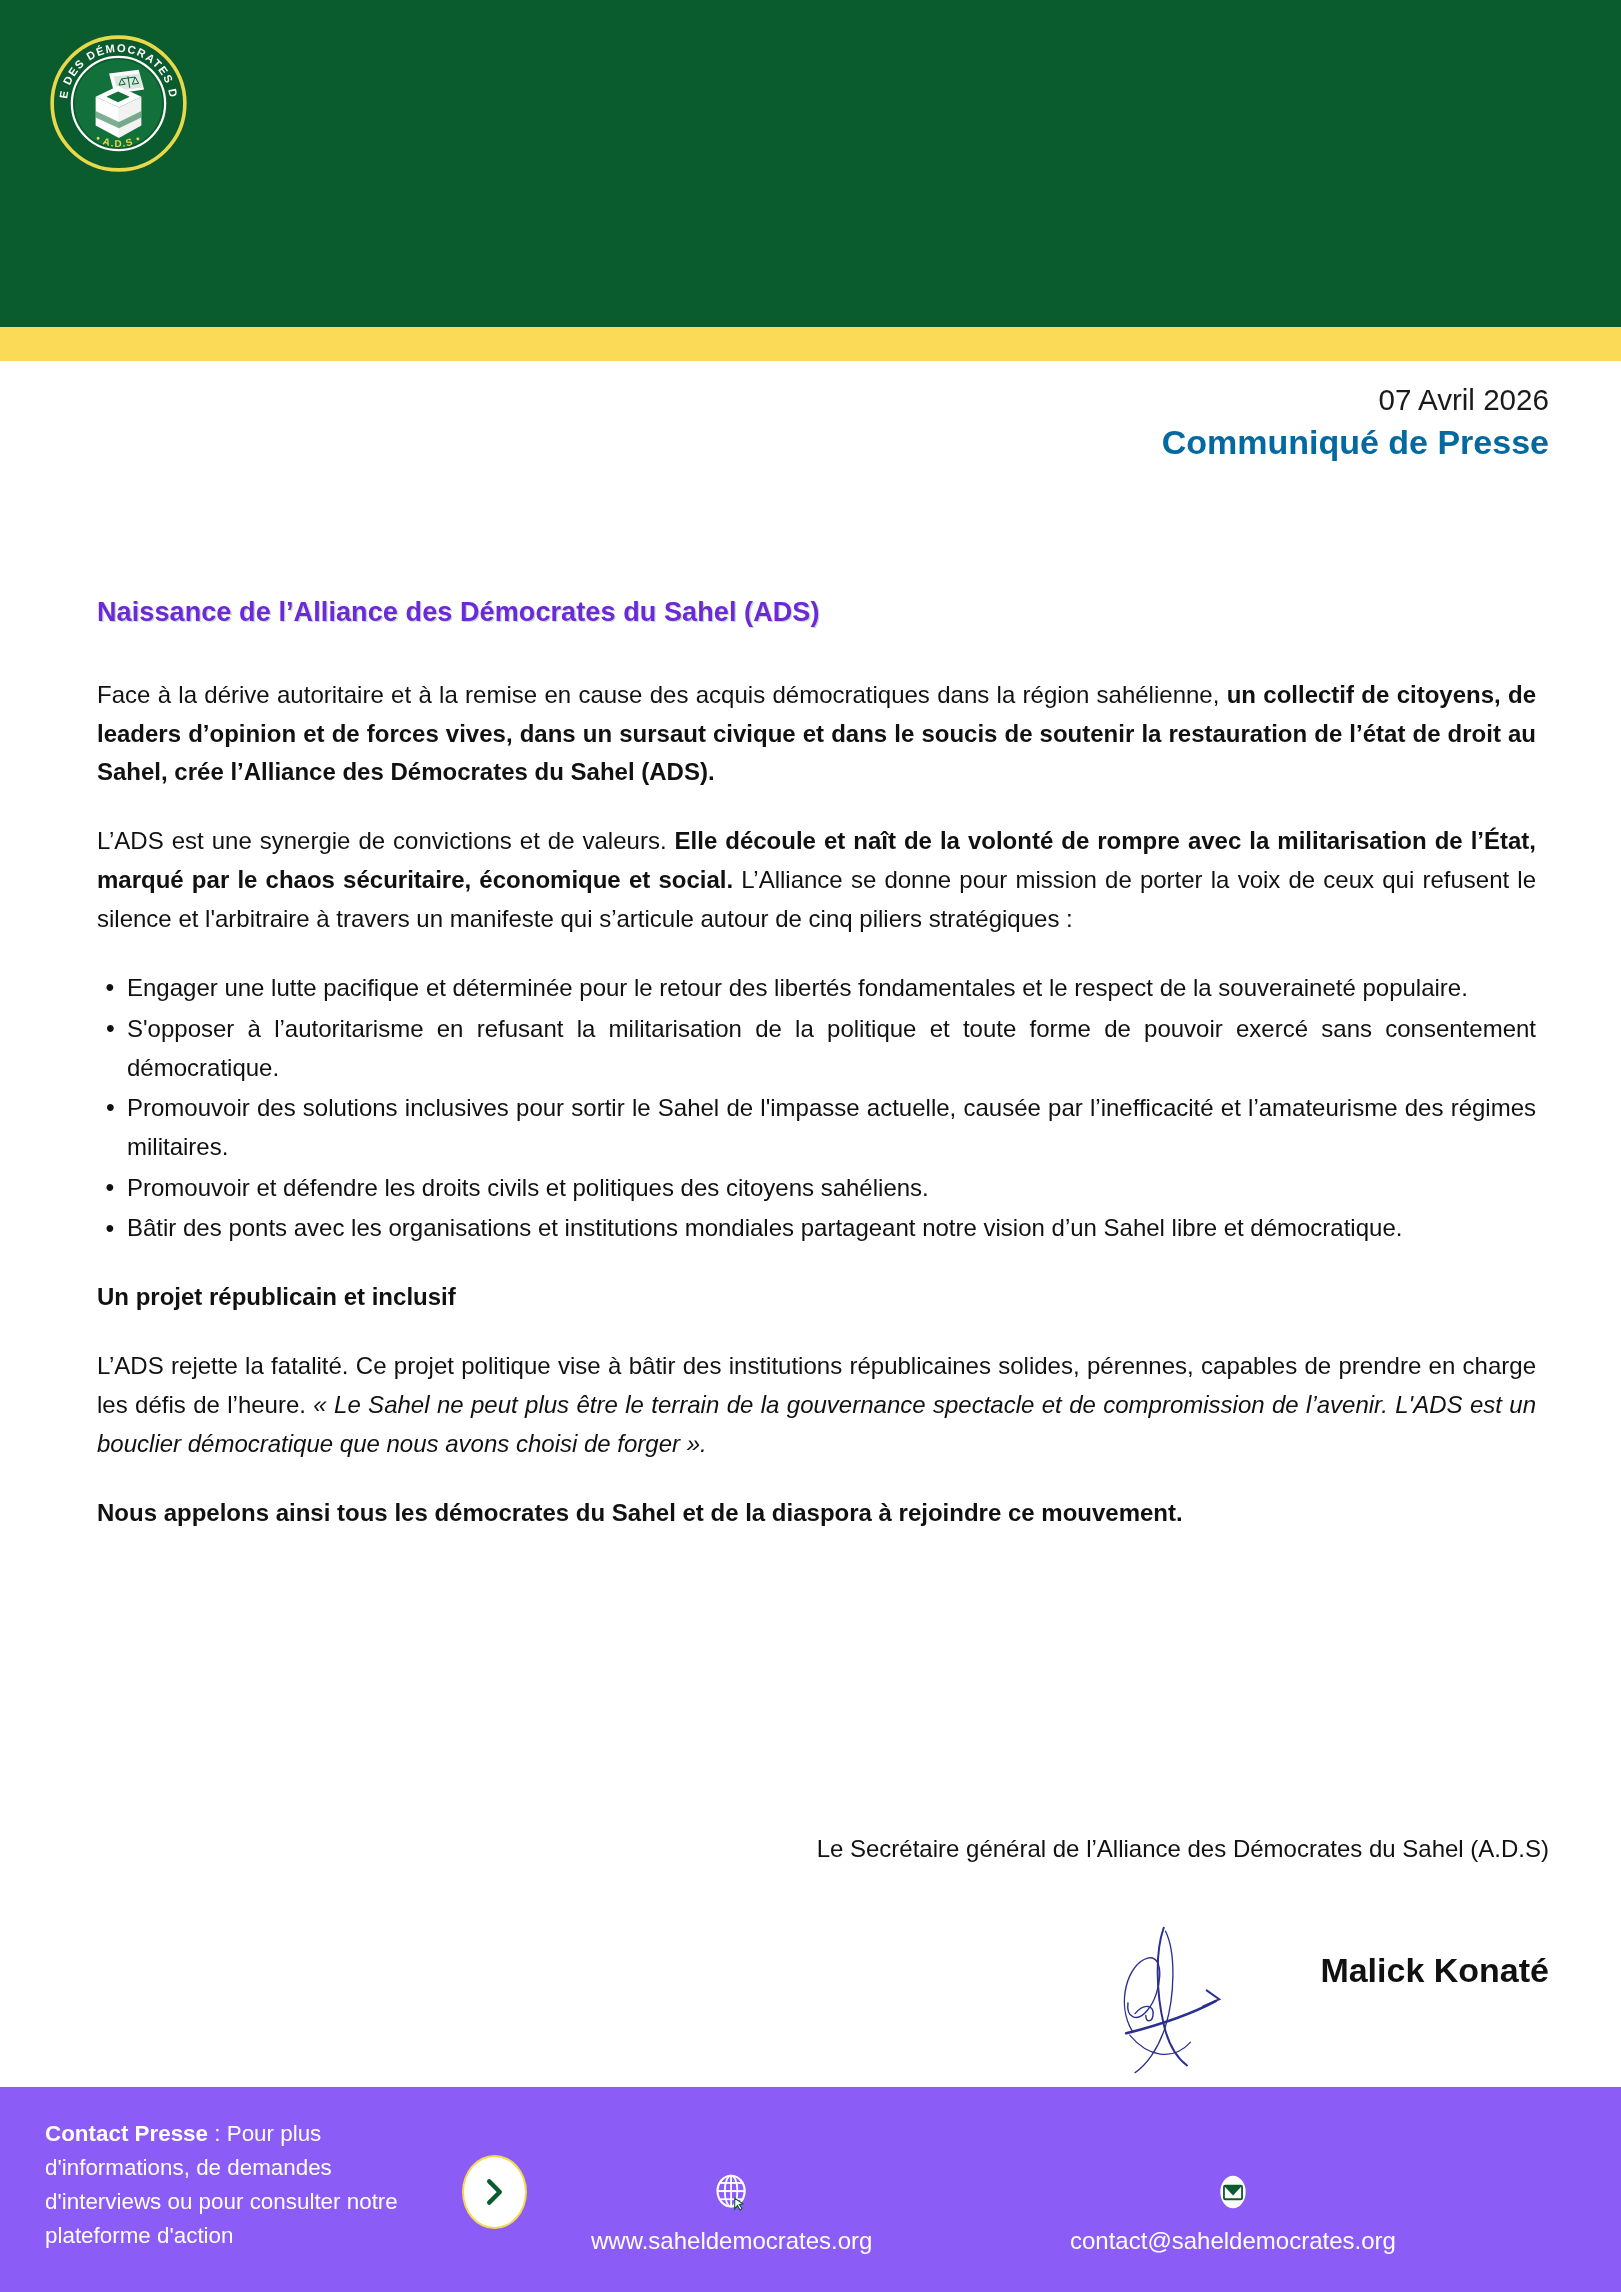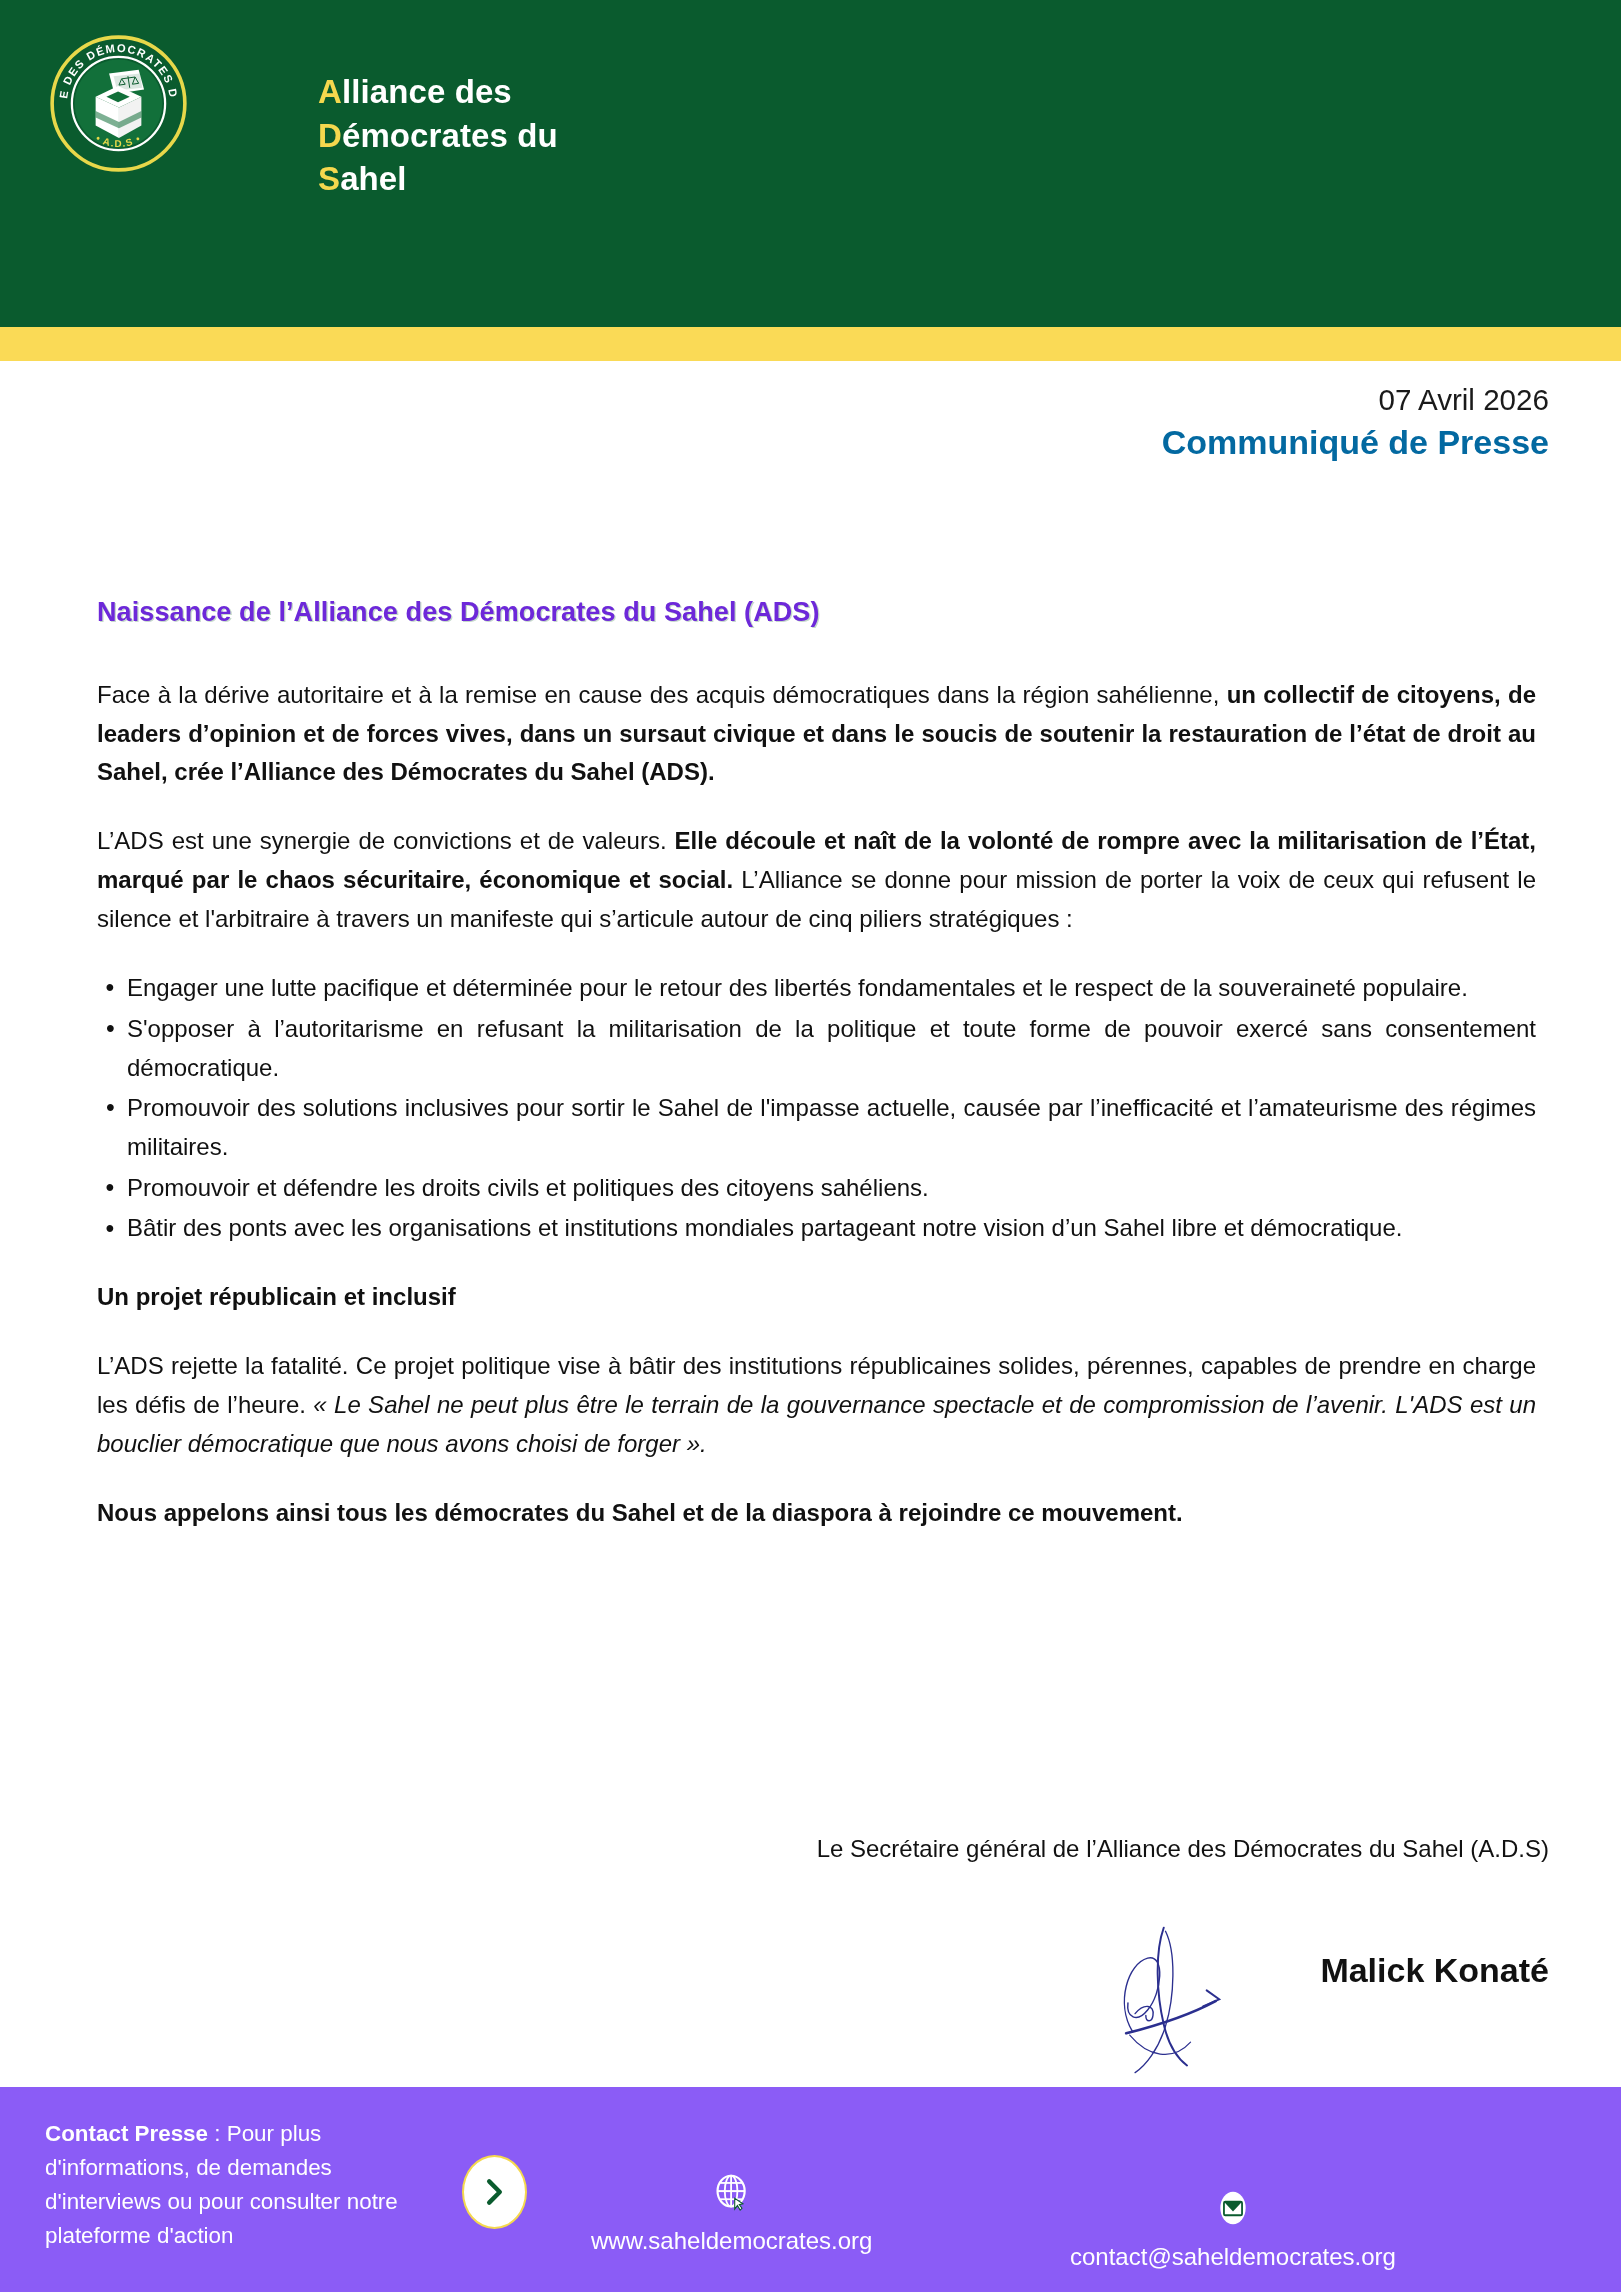--- a/index.html
+++ b/index.html
@@ -223,21 +223,21 @@
     position: absolute;
     display: flex;
     align-items: center;
     gap: 16px;
     color: #ffffff;
     font-size: 24px;
     white-space: nowrap;
     flex-direction: column;
   }
   .footer-web { left: 591px; top: 86px; }
-  .footer-mail { left: 1070px; top: 86px; margin-top: 16px; }
+  .footer-mail { left: 1070px; top: 86px; }
   .footer-icon { width: 38px; height: 38px; flex: 0 0 38px; }
 </style>
 </head>
 <body>
 
 <div class="header">
 
   <div class="logo-wrap">
     <svg width="139" height="139" viewBox="0 0 155 155">
       <defs>
@@ -277,25 +277,20 @@
 
         <polygon points="103,70 78,82 78,116 103,102" fill="#f2f2f2"></polygon>
 
         <polygon points="64,70 77,64 90,70 77,76" fill="#12703a"></polygon>
 
         <polygon points="52,86 78,98 103,86 103,93 78,105 52,93" fill="#12703a" opacity="0.55"></polygon>
       </g>
     </svg>
   </div>
 
-  <div class="org-name">
-    <div class="org-line"><span class="initial">A</span><span>lliance des</span></div>
-    <div class="org-line"><span class="initial">D</span><span>émocrates du</span></div>
-    <div class="org-line"><span class="initial">S</span><span>ahel</span></div>
-  </div>
 
 </div>
 
 <div class="yellow-bar"></div>
 
 <div class="doc-date">07 Avril 2026</div>
 <div class="doc-title">Communiqué de Presse</div>
 
 <div class="content">
 

